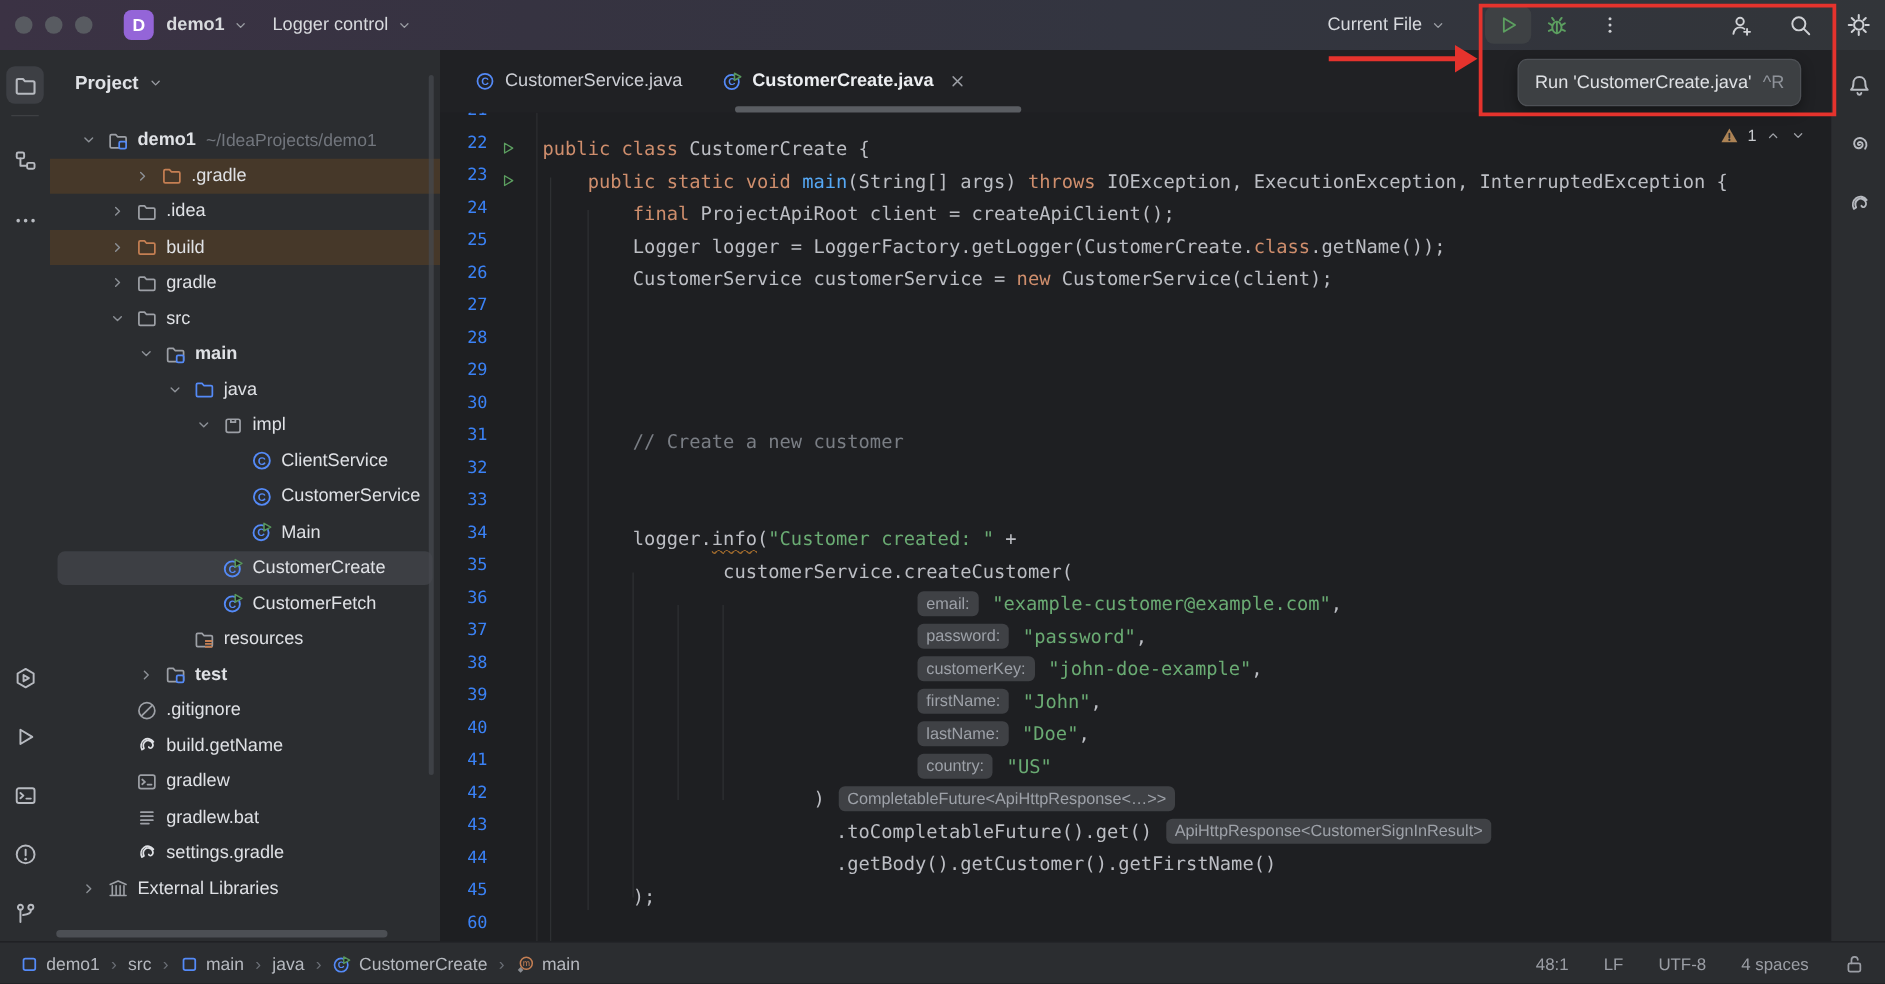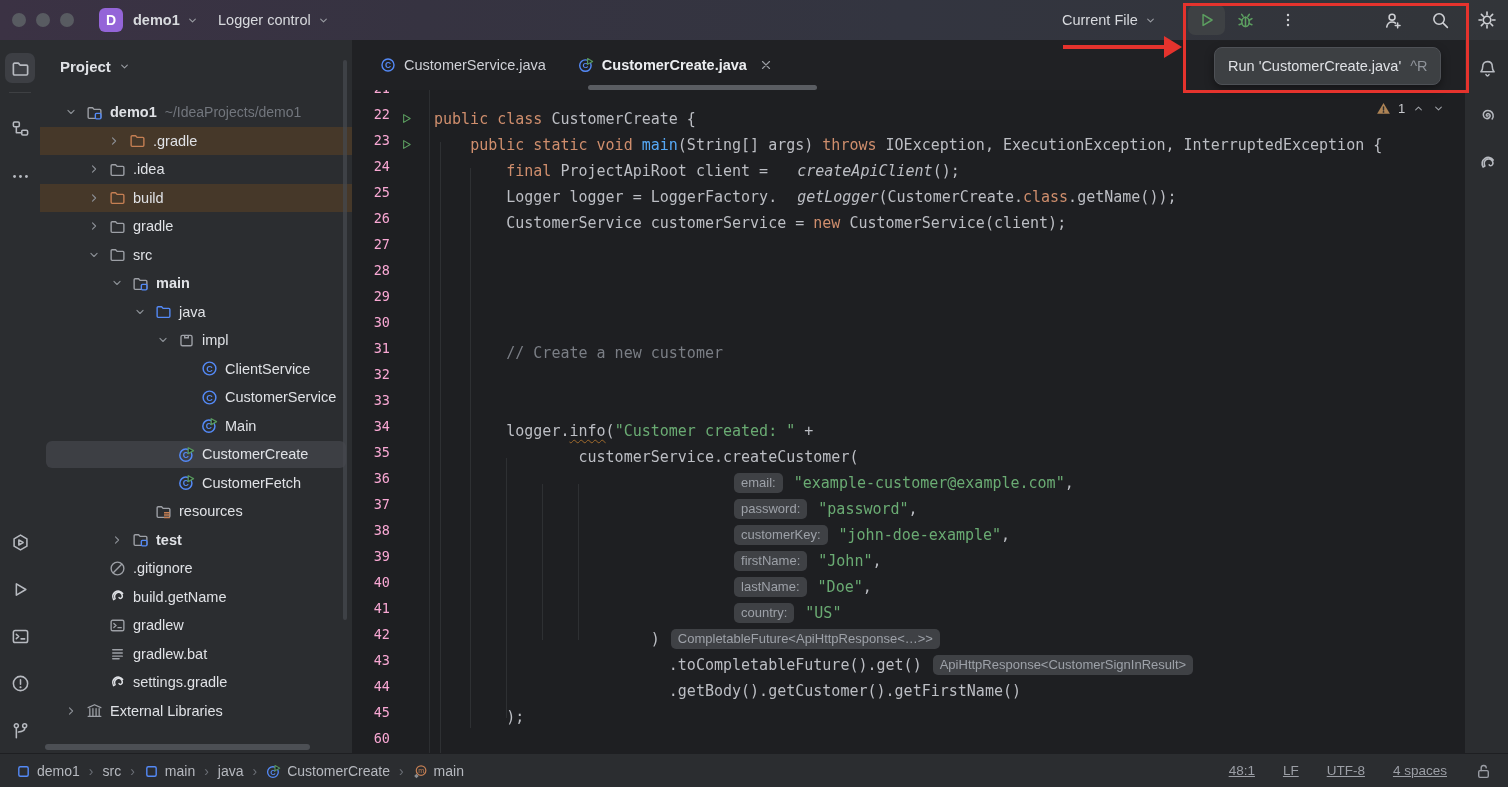--- a/index.html
+++ b/index.html
@@ -59,49 +59,49 @@
   #tabs{position:absolute;left:12px;top:0;height:50px;display:flex;}
   .tab{display:flex;align-items:center;gap:8px;padding:0 16px;height:50px;font-size:14.5px;color:#ced0d6;}
   .tab.on{font-weight:600;color:#eceef1;}
   .tab .tic{margin:0;}
   .tab .x{width:14px;height:14px;color:#9a9da3;margin-left:4px;}
   #tab-scrollthumb{left:588px;top:85px;width:229px;height:5px;border-radius:3px;background:#5a5d62;z-index:6;}
 
   
   #editor{left:352px;top:90px;width:1112px;height:663px;background:#1e1f22;overflow:hidden;}
   #gutter{position:absolute;left:0;top:-10px;width:44px;text-align:right;}
-  .gl{height:26px;line-height:26px;font:13.5px "DejaVu Sans Mono",monospace;color:#f9a8d4;padding-right:6px;}
+  .gl{height:26px;line-height:26px;font:13.5px "DejaVu Sans Mono",monospace;color:#3b82f6;padding-right:6px;}
   #runmarks{position:absolute;left:48px;top:-10px;width:20px;}
   .rm{position:absolute;width:13px;height:13px;color:#5c9f60;}
   #gutsep{position:absolute;left:77px;top:0;width:1px;height:663px;background:#2c2e31;}
   .iguide{position:absolute;width:1px;background:#2e3033;}
   #code{position:absolute;left:82px;top:-10px;font:15px/26px "DejaVu Sans Mono",monospace;color:#bcbec4;}
   .cl{height:26px;white-space:pre;}
   .kw{color:#cf8e6d;}
   .str{color:#6aab73;}
   .fn{color:#56a8f5;}
   .cm{color:#7a7e85;}
-  .it{font-style:italic;margin-left:20px;}
+  .it{}
   .warnu{text-decoration:underline wavy #a06a2c 1px;text-underline-offset:3px;}
   .chip{display:inline-block;background:#3f4145;color:#9da1a8;border-radius:5px;padding:0 7px;
     margin:0 2px;font:13px/20px "Liberation Sans",sans-serif;vertical-align:1px;}
   #inspect{left:1376px;top:99px;height:18px;display:flex;align-items:center;gap:7px;z-index:7;
     color:#9da0a6;font-size:13px;}
   #inspect .ic{width:15px;height:15px;}
   #inspect .cnt{color:#c8cace;}
 
   
   #statusbar{left:0;top:753px;width:1508px;height:34px;background:#2b2d30;border-top:1px solid #1e1f22;
     display:flex;align-items:center;color:#b6b9bf;font-size:14px;}
   #crumbs{display:flex;align-items:center;margin-left:16px;gap:0;}
   .crumb{display:flex;align-items:center;gap:6px;}
   .crumb .tic{width:15px;height:15px;margin:0;}
   .csep{color:#6b6f76;margin:0 9px;font-size:14px;}
-  #sright{position:absolute;right:16px;display:flex;align-items:flex-start;gap:28px;
-    color:#9b9ea5;font-size:13.5px;text-decoration:underline;}
+  #sright{position:absolute;right:16px;display:flex;align-items:center;gap:28px;
+    color:#9b9ea5;font-size:13.5px;}
   #sright .ic{width:17px;height:17px;color:#9b9ea5;}
 
   
   #redbox{left:1183px;top:3px;width:280px;height:84px;border:3px solid #e5332d;z-index:50;pointer-events:none;}
   #redline{left:1063px;top:45px;width:105px;height:4px;background:#e5332d;z-index:50;}
   #redhead{left:1164px;top:36px;width:0;height:0;border-top:11px solid transparent;
     border-bottom:11px solid transparent;border-left:18px solid #e5332d;z-index:50;}
   #tooltip{left:1214px;top:47px;height:36px;padding:0 13px;background:#3d4043;border:1px solid #4e5156;
     border-radius:8px;display:flex;align-items:center;gap:9px;z-index:40;
     box-shadow:0 4px 10px rgba(0,0,0,.4);font-size:14.5px;color:#dfe1e5;white-space:nowrap;}

